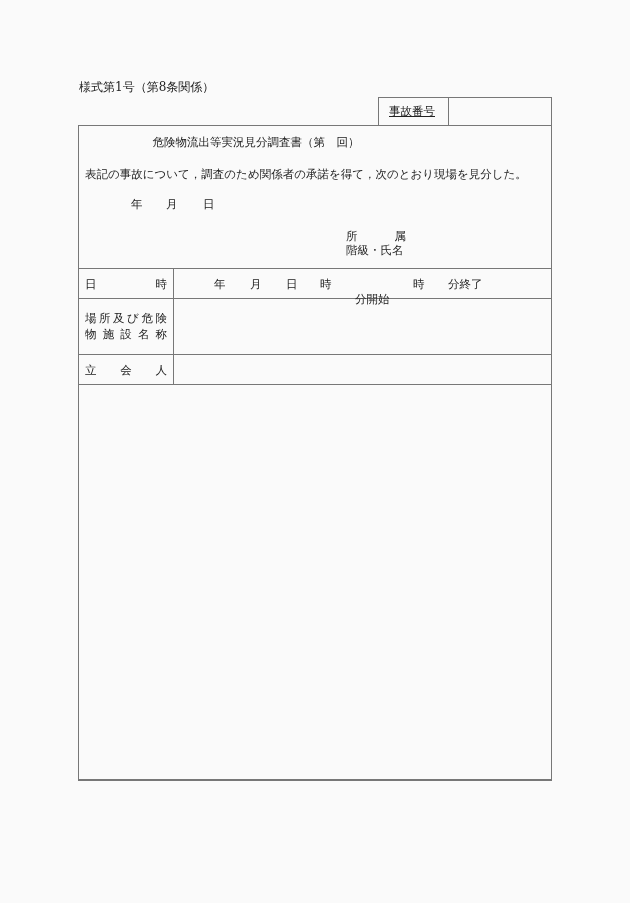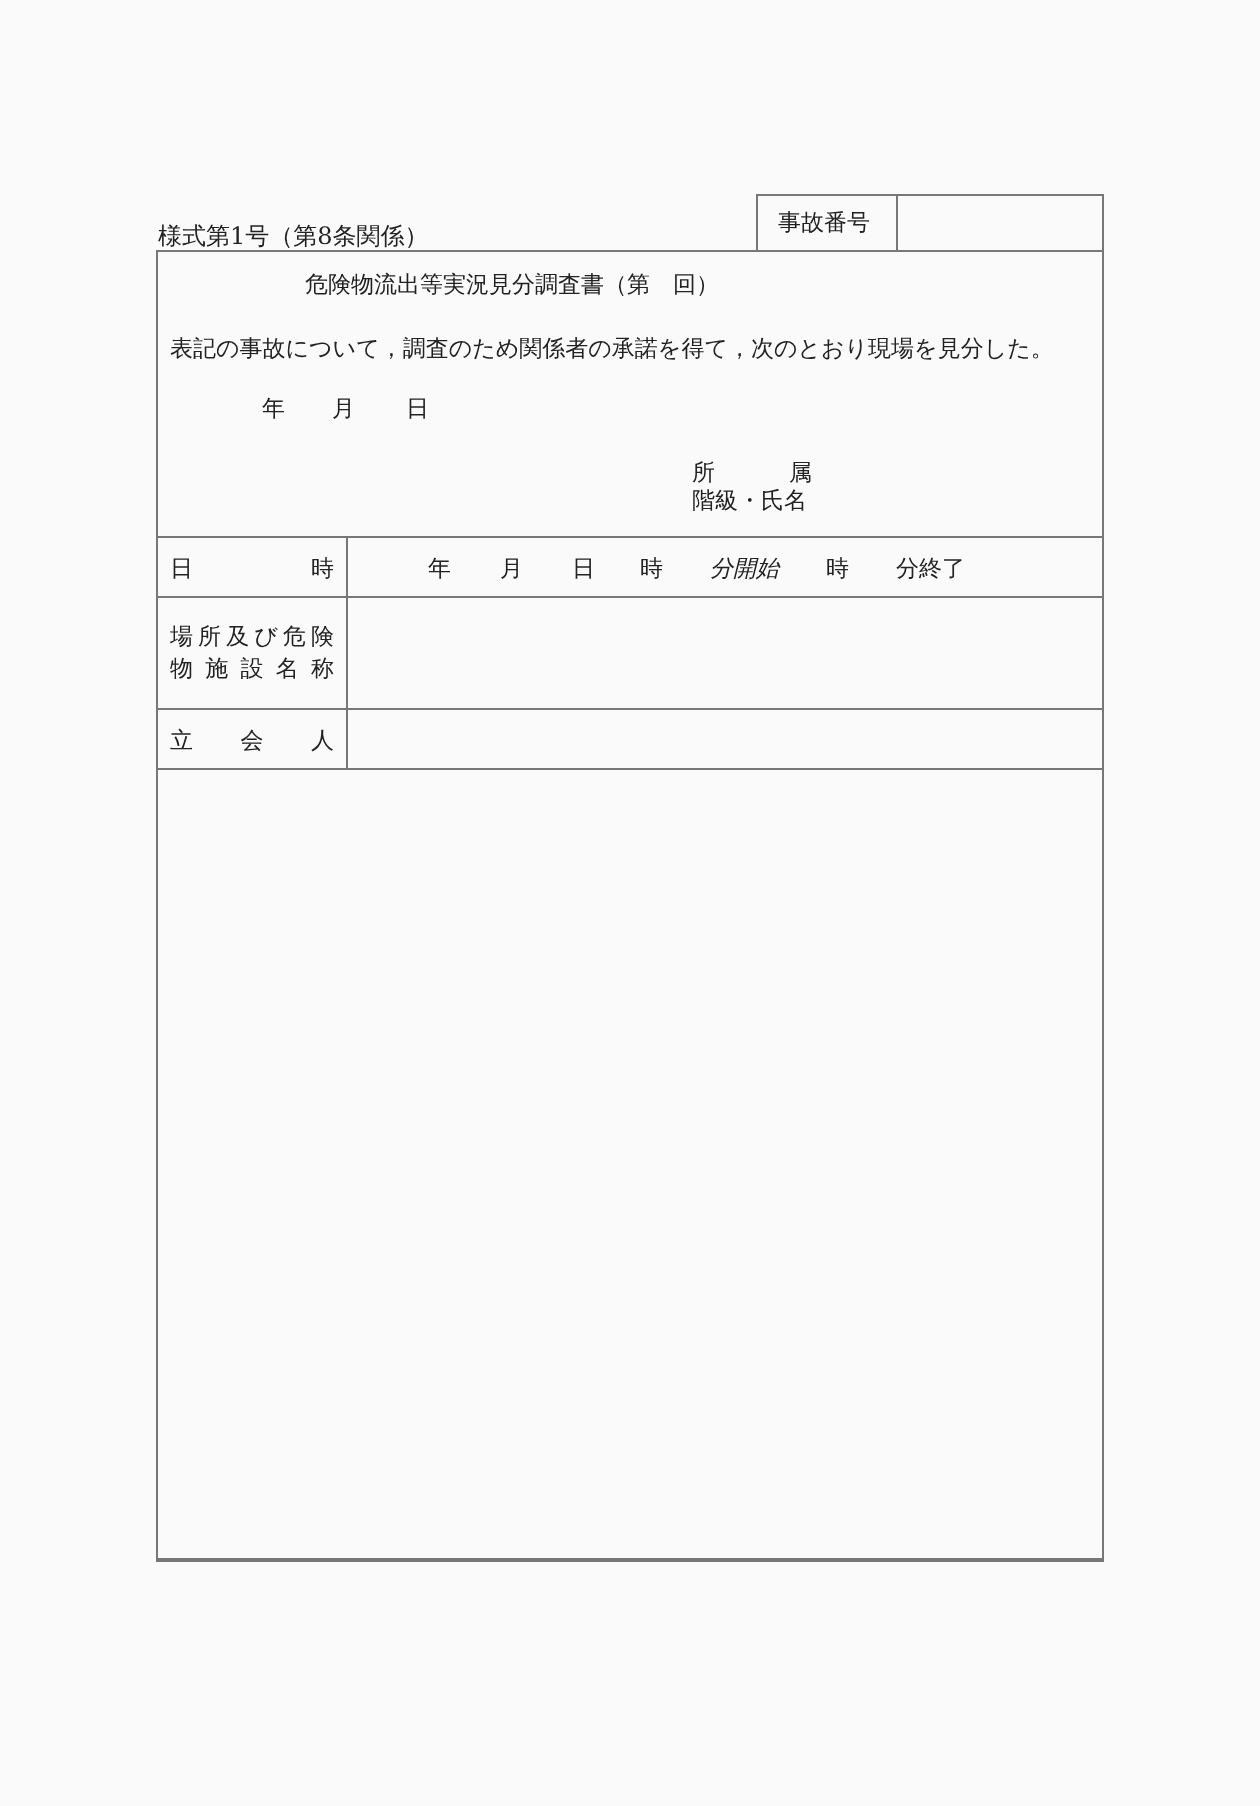--- a/index.html
+++ b/index.html
@@ -1,37 +1,37 @@
 <!DOCTYPE html>
 <html><head>
 <meta charset="utf-8">
 <style>
   html, body { margin:0; padding:0; }
   body {
     width:630px; height:903px; background:#fafafa; position:relative;
     font-family:"DejaVu Serif","Liberation Serif",serif; color:#222;
     overflow:hidden;
   }
-  .abs { position:absolute;margin-top:31px; }
+  .abs { position:absolute; }
   .form-label { left:79px; top:79px; font-size:12px; }
   .line { position:absolute; background:#777; }
   .t { position:absolute; font-size:11.5px; white-space:nowrap; }
   .spread { display:flex; justify-content:space-between; }
 </style>
 </head>
 <body>
 
 <div class="abs form-label">様式第1号（第8条関係）</div>
 
 <div>
   <div class="line" style="left:378px;top:97px;width:174px;height:1px;"></div>
   <div class="line" style="left:378px;top:97px;width:1px;height:28px;"></div>
   <div class="line" style="left:448px;top:97px;width:1px;height:28px;"></div>
   <div class="line" style="left:551px;top:97px;width:1px;height:28px;"></div>
-  <div class="t" style="left:389px;top:104px;">事故番号</div>
+  <div class="t" style="left:389px;top:104px;text-decoration:underline;">事故番号</div>
   <div class="abs" style="left:450px;top:99px;width:100px;height:25px;"></div>
 </div>
 
 <div>
   <div class="line" style="left:78px;top:125px;width:474px;height:1px;"></div>
   <div class="line" style="left:78px;top:779px;width:474px;height:1.5px;"></div>
   <div class="line" style="left:78px;top:125px;width:1px;height:655px;"></div>
   <div class="line" style="left:551px;top:125px;width:1px;height:655px;"></div>
 
   <div class="line" style="left:78px;top:268px;width:474px;height:1px;"></div>
@@ -59,21 +59,21 @@
 
 <div class="t spread" style="left:85px;top:277px;width:82px;">
   <span>日</span>
   <span>時</span>
 </div>
 <div>
   <span class="t" style="left:214px;top:277px;">年</span>
   <span class="t" style="left:250px;top:277px;">月</span>
   <span class="t" style="left:286px;top:277px;">日</span>
   <span class="t" style="left:320px;top:277px;">時</span>
-  <span class="t" style="left:355px;top:277px;font-style:italic;">分開始</span>
+  <span class="t" style="left:355px;top:292px;">分開始</span>
   <span class="t" style="left:413px;top:277px;">時</span>
   <span class="t" style="left:448px;top:277px;">分終了</span>
 </div>
 
 <div class="t spread" style="left:85px;top:311px;width:82px;">
   <span>場</span>
   <span>所</span>
   <span>及</span>
   <span>び</span>
   <span>危</span>

